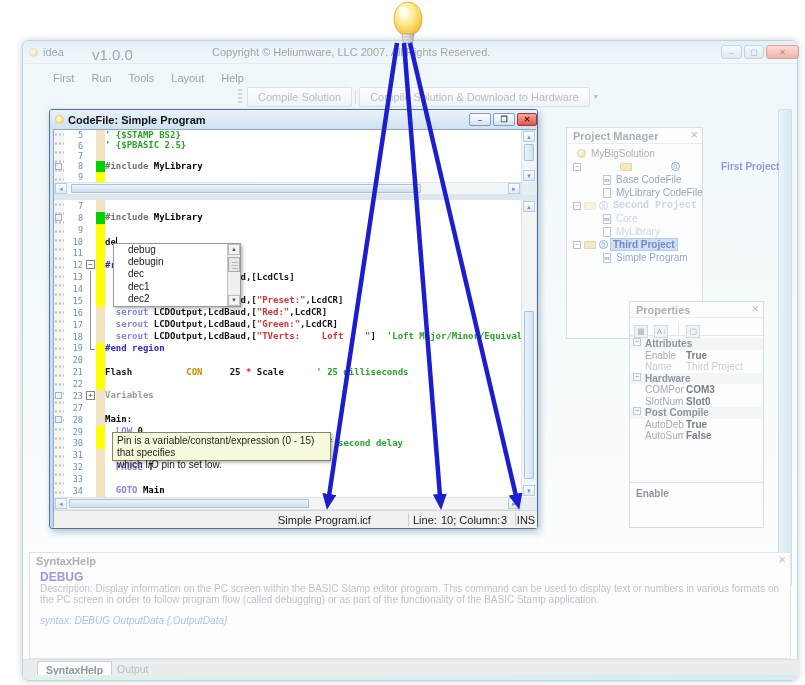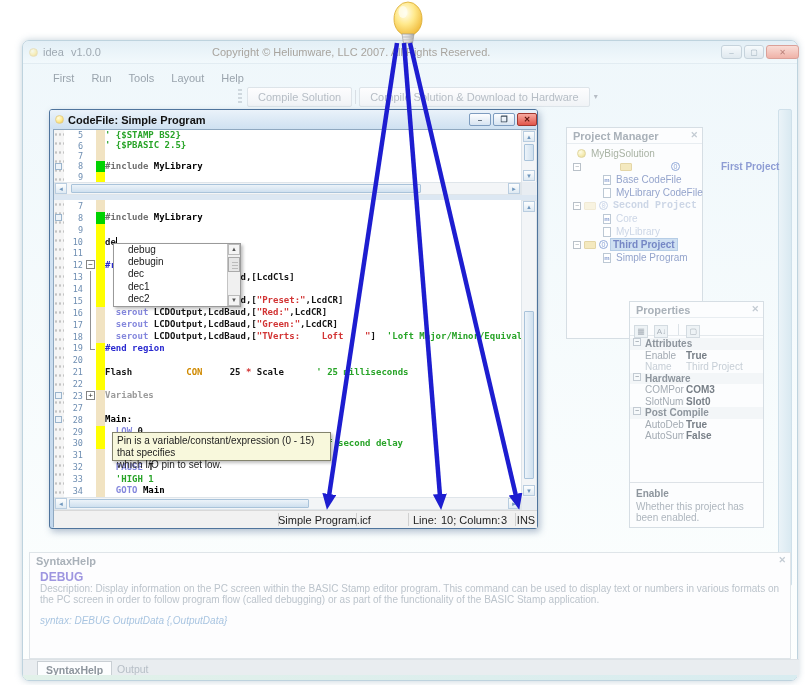--- a/index.html
+++ b/index.html
@@ -10,21 +10,21 @@
   .app{position:absolute;left:22px;top:40px;width:776px;height:641px;
        border:1px solid #bed3de;border-radius:7px;
        background:linear-gradient(#eff7fb,#fdfffe);
        box-shadow:0 0 7px rgba(120,150,170,.45)}
   .app-title{position:absolute;left:0;top:0;right:0;height:23px;border-radius:7px 7px 0 0;
        background:linear-gradient(#e3eff6,#f2f9fc);border-bottom:1px solid #e2ecf2}
   .bulb-dot{display:inline-block;width:9px;height:9px;border-radius:50%;
        background:radial-gradient(circle at 35% 30%,#fffde6,#ffe98c 55%,#ecc23e);border:1px solid #e4cf90}
   .app-ico{position:absolute;left:6px;top:7px;opacity:.55}
   .app-name{position:absolute;left:20px;top:5px;font-size:11px;color:#9fa9b2}
-  .app-ver{position:absolute;left:48px;top:5px;font-size:11px;color:#9fa9b2}
+  .app-ver{position:absolute;left:69px;top:5px;font-size:15px;color:#9fa9b2}
   .app-copy{position:absolute;left:189px;top:5px;font-size:11px;color:#a8a49e}
   .wb{position:absolute;top:4px;height:14px;border-radius:3px;font-size:8px;text-align:center;line-height:13px}
   .wb-min{left:698px;width:21px;background:linear-gradient(#f6fafc,#e0e9ef);border:1px solid #c6d3dc;color:#9fb0bc}
   .wb-max{left:721px;width:20px;background:linear-gradient(#f6fafc,#e0e9ef);border:1px solid #c6d3dc;color:#9fb0bc}
   .wb-close{left:743px;width:33px;background:linear-gradient(#f9dcd6,#efb2a8);border:1px solid #dba098;color:#b97f78}
 
   .menubar{position:absolute;left:0;top:24px;right:0;height:20px;padding-left:30px;padding-top:3px}
   .menu-item{display:inline-block;margin-right:17px;font-size:11px;color:#9aa4ad}
 
   .toolbar{position:absolute;left:215px;top:45px;height:21px;display:flex;align-items:center}
@@ -292,21 +292,20 @@
             <div class="plbl">AutoDebug</div>
             <div class="pval">True</div>
           </div>
           <div class="prow">
             <div class="plbl">AutoSummary</div>
             <div class="pval">False</div>
           </div>
         </div>
       <div class="pdesc">
         <div class="pdesc-t">Enable</div>
-        <div class="pdesc-x">Whether this project has been enabled.</div>
       </div>
     </div>
 
     <div class="panel help">
       <div class="panel-title" style="border-bottom:none">
         <span>SyntaxHelp</span>
         <span class="panel-x">✕</span>
       </div>
       <div class="help-kw">DEBUG</div>
       <div class="help-desc">Description: Display information on the PC screen within the BASIC Stamp editor program. This command can be used to display text or numbers in various formats on the PC screen in order to follow program flow (called debugging) or as part of the functionality of the BASIC Stamp application.</div>
@@ -551,21 +550,20 @@
               <div class="c-num">32</div>
               <div class="c-fold"></div>
               <div class="c-margin"></div>
               <div class="c-code"><span class="sg-k">  PAUSE</span><span class="sg-t"> T</span></div>
             </div>
             <div class="row" style="height: 11.88px;">
               <div class="c-icon"></div>
               <div class="c-num">33</div>
               <div class="c-fold"></div>
               <div class="c-margin"></div>
-              <div class="c-code"><span class="sg-c">  'HIGH 1</span></div>
             </div>
             <div class="row" style="height: 11.88px;">
               <div class="c-icon"></div>
               <div class="c-num">34</div>
               <div class="c-fold"></div>
               <div class="c-margin"></div>
               <div class="c-code"><span class="sg-k">  GOTO</span><span class="sg-b"> Main</span></div>
             </div>
           </div>
 

